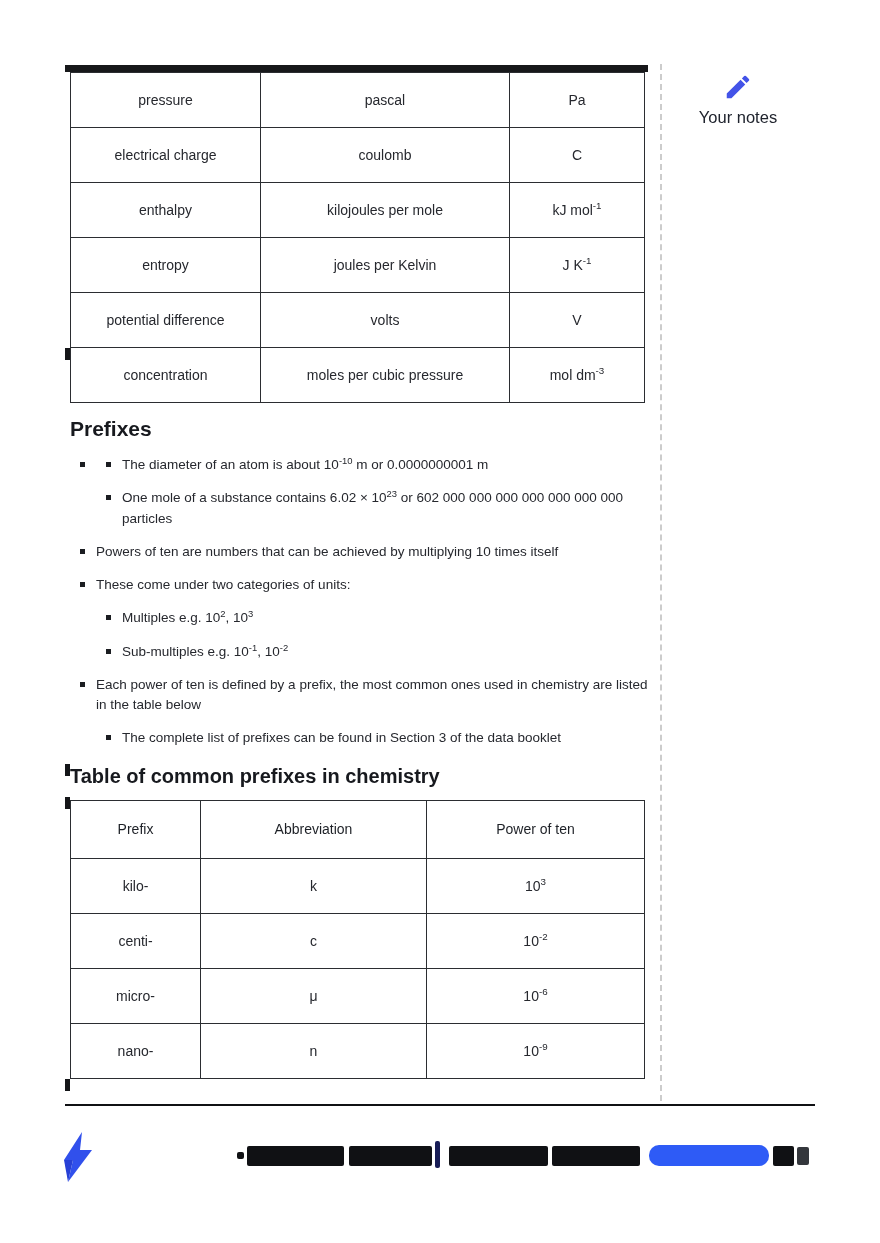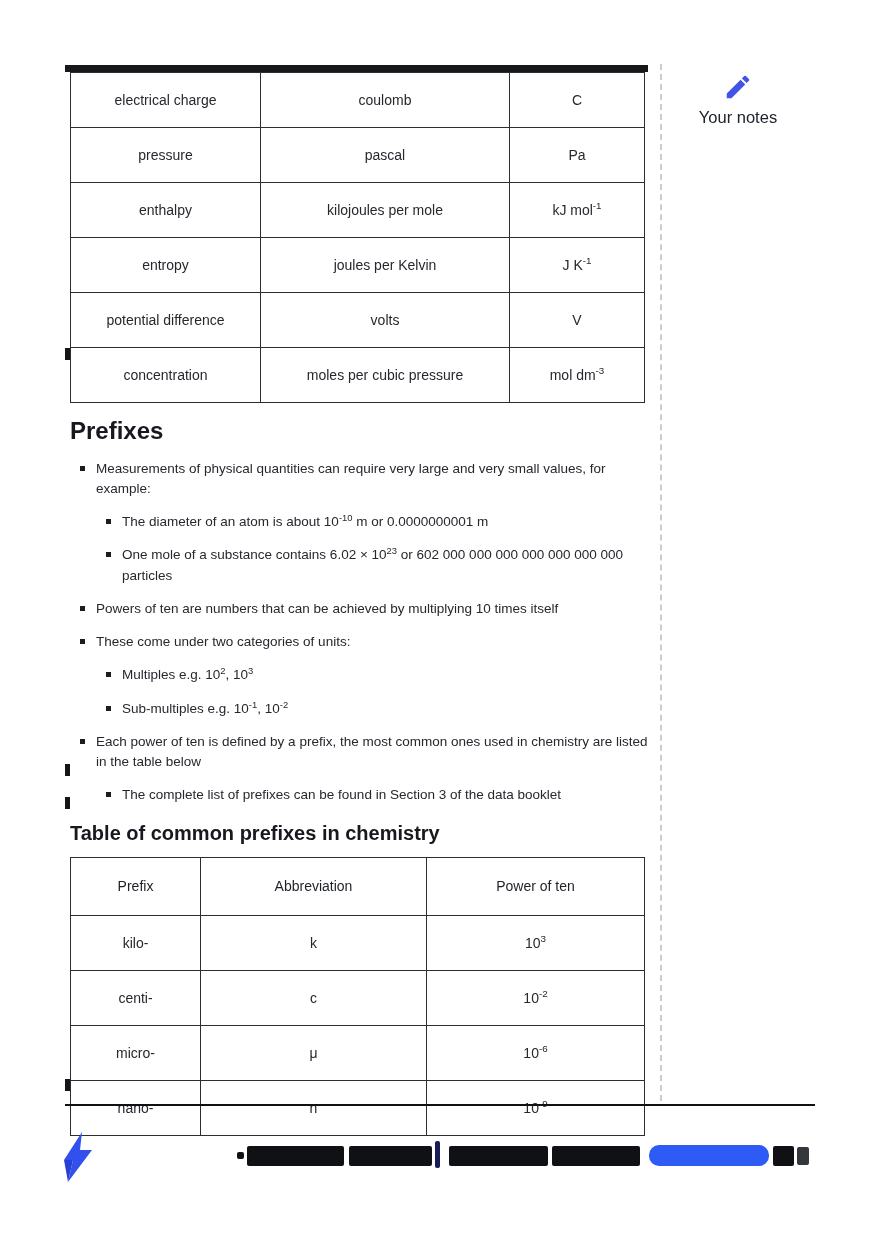--- a/index.html
+++ b/index.html
@@ -25,21 +25,21 @@
     font-size: 14px; font-weight: normal;
     padding: 4px 8px; height: 46px;
     color: #26282e;
   }
   .prefix-table th { font-weight: normal; height: 49px; color: #1d2026; }
 
   sup { font-size: 70%; line-height: 0; vertical-align: super; }
   strong { font-weight: normal; }
 
   h1.prefixes-heading {
-    font-size: 24px; font-weight: bold; color: #17191e;
+    font-size: 21px; font-weight: bold; color: #17191e;
     margin: 14px 0 0 5px; line-height: 1.15;
   }
   h2.prefix-table-heading {
     font-size: 20px; font-weight: bold; color: #17191e;
     margin: 16px 0 12px 5px; line-height: 1.15;
   }
 
   .bullets { margin: 14px 0 0 5px; font-size: 13.5px; line-height: 1.5; }
   .li { position: relative; padding-left: 26px; margin-bottom: 13px; }
   .li .sq {
@@ -84,30 +84,30 @@
     <div class="table-top-bar"></div>
 
     <table class="units-table">
       <colgroup>
           <col style="width:190px">
           <col style="width:249px">
           <col style="width:135px">
         </colgroup>
       <tbody>
         <tr>
+          <td>pressure</td>
+          <td>pascal</td>
+          <td>Pa</td>
+        </tr>
+        <tr>
           <td>electrical charge</td>
           <td>coulomb</td>
           <td>C</td>
         </tr>
         <tr>
-          <td>pressure</td>
-          <td>pascal</td>
-          <td>Pa</td>
-        </tr>
-        <tr>
           <td>enthalpy</td>
           <td>kilojoules per mole</td>
           <td>kJ mol<sup>-1</sup></td>
         </tr>
         <tr>
           <td>entropy</td>
           <td>joules per Kelvin</td>
           <td>J K<sup>-1</sup></td>
         </tr>
         <tr>
@@ -122,21 +122,20 @@
         </tr>
       </tbody>
     </table>
 
     <h1 class="prefixes-heading">Prefixes</h1>
 
     <div class="bullets">
 
       <div class="li">
         <span class="sq"></span>
-        <div>Measurements of physical quantities can require very large and very small values, for example:</div>
         <div class="li">
           <span class="sq"></span>
           <div>The diameter of an atom is about 10<sup>-10</sup> m or 0.0000000001 m</div>
         </div>
         <div class="li">
           <span class="sq"></span>
           <div>One mole of a substance contains 6.02 × 10<sup>23</sup> or 602 000 000 000 000 000 000 000 particles</div>
         </div>
       </div>
 

